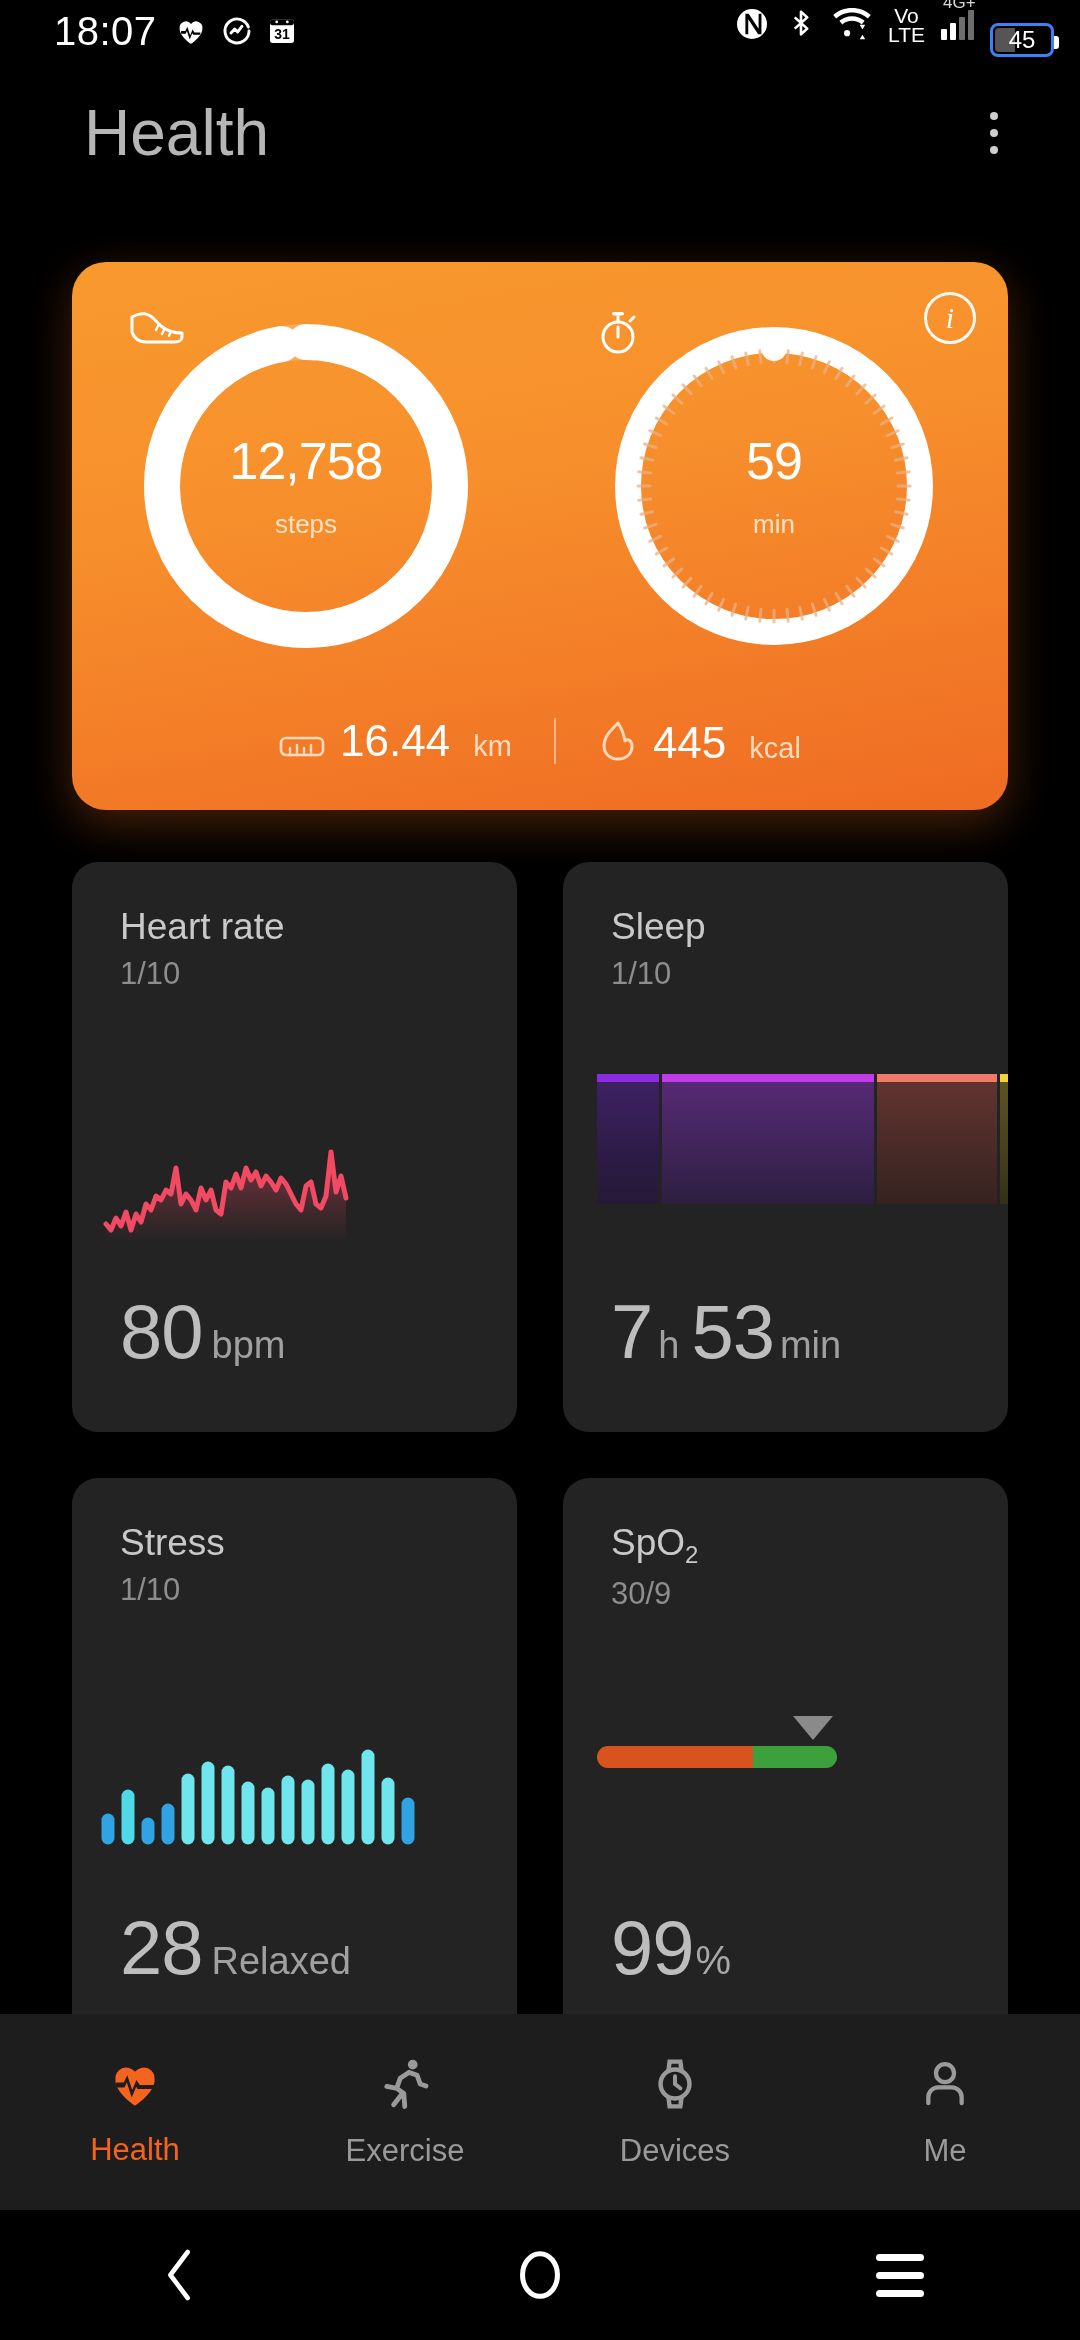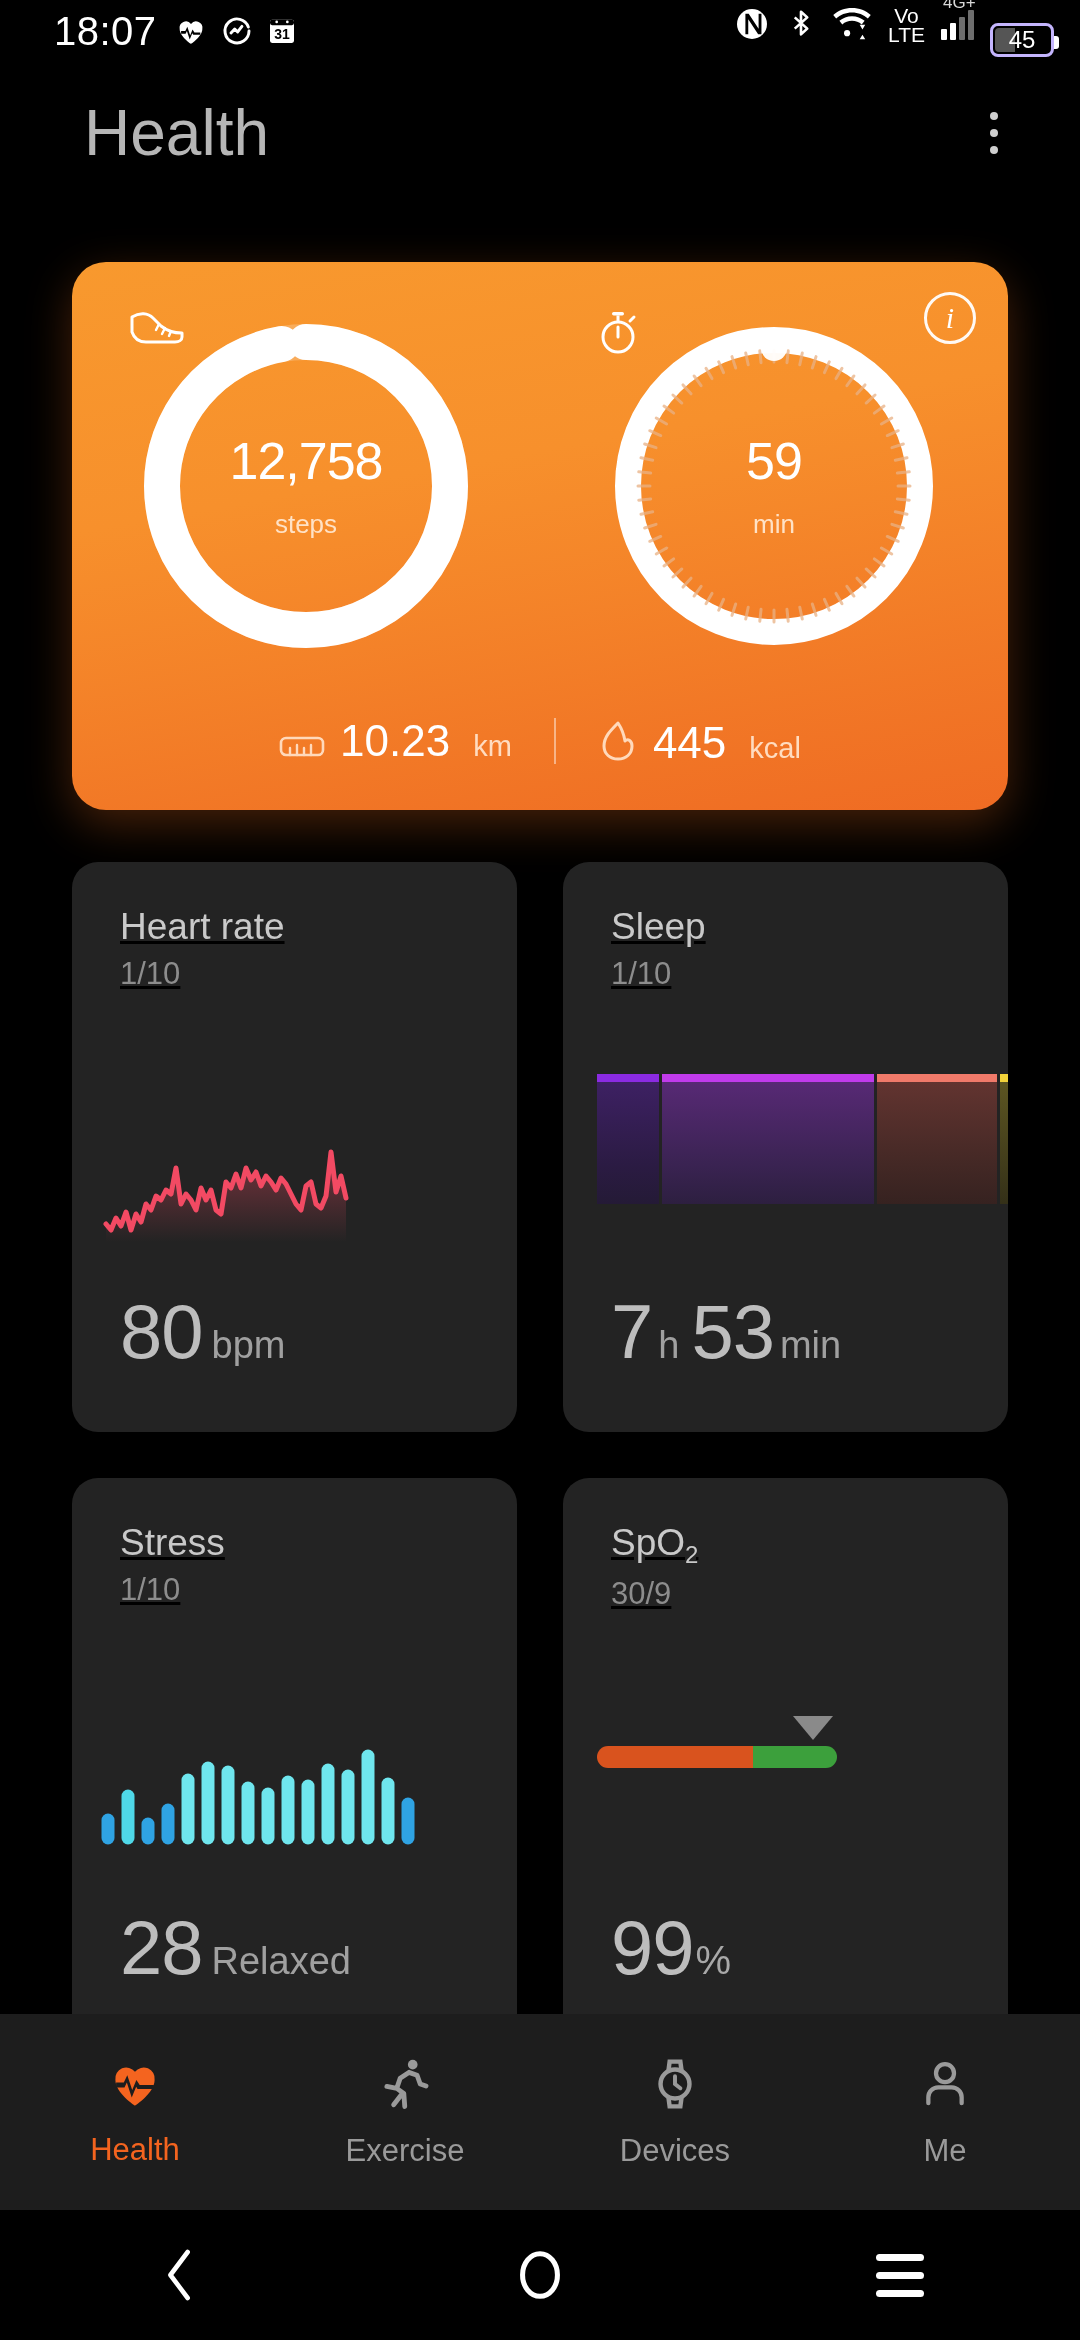--- a/index.html
+++ b/index.html
@@ -24,21 +24,21 @@
 
   .volte{ display:flex; flex-direction:column; align-items:center; line-height:.92;
           font-size:21px; color:#fff; font-weight:400; }
   .sig-wrap{ position:relative; display:flex; align-items:flex-end; height:34px; }
   .net-label{ position:absolute; top:-13px; left:2px; font-size:17px; color:#d8d8d8; }
   .bars{ display:flex; align-items:flex-end; gap:3px; }
   .bar{ width:6px; background:#fff; border-radius:1px; }
   .bar.b1{ height:11px; } .bar.b2{ height:17px; }
   .bar.b3{ height:23px; background:#6e6e6e; } .bar.b4{ height:30px; background:#6e6e6e; }
 
-  .battery{ position:relative; width:64px; height:34px; border:3px solid #c4b5fd;
+  .battery{ position:relative; width:64px; height:34px; border:3px solid #3b82f6;
             border-radius:8px; display:flex; align-items:center; justify-content:center;margin-top:17px; }
   .battery:after{ content:""; position:absolute; right:-8px; top:10px; width:5px; height:13px;
                   background:#fff; border-radius:0 3px 3px 0; }
   .battery-fill{ position:absolute; left:2px; top:2px; bottom:2px; width:20px; background:#555; border-radius:4px 0 0 4px;}
   .battery-num{ position:relative; font-size:24px; color:#fff; z-index:2; }
 
   
   .header{
     position:absolute; top:76px; left:0; width:1080px; height:114px;
     display:flex; align-items:center; padding:0 70px 0 84px;
@@ -87,21 +87,20 @@
 
   
   .grid{
     position:absolute; left:72px; top:862px; width:936px;
     display:grid; grid-template-columns:445px 445px; gap:46px 46px;
   }
   .card{
     position:relative; width:445px; height:570px;
     background:#232323; border-radius:26px; padding:44px 44px 0 48px;
     overflow:hidden;
-    text-decoration:underline;
   }
   .card-title{ font-size:37px; color:#c9c9c9; font-weight:400; line-height:1.15; }
   .card-sub{ font-size:31px; color:#8d8d8d; margin-top:7px; }
   .card-chart{ position:absolute; left:0; top:190px; width:445px; height:190px; }
   .card-foot{ position:absolute; left:48px; bottom:62px; display:flex; align-items:baseline; }
   .big-num{ font-size:76px; color:#bdbdbd; font-weight:300; line-height:1; letter-spacing:-1px; }
   .small-unit{ font-size:38px; color:#a0a0a0; margin-left:9px; font-weight:300; }
   .small-unit.tight{ margin-left:6px; }
   .sup-pct{ font-size:40px; color:#a8a8a8; margin-left:2px; font-weight:300; }
 
@@ -332,21 +331,21 @@
           <svg width="46" height="30" viewBox="0 0 46 30">
             <rect x="2" y="7" width="42" height="17" rx="5" fill="none" stroke="#ffd9bb" stroke-width="2.6"></rect>
             <g stroke="#ffd9bb" stroke-width="2.4" stroke-linecap="round">
               <line x1="11" y1="24" x2="11" y2="17"></line>
                 <line x1="18" y1="24" x2="18" y2="14"></line>
               <line x1="25" y1="24" x2="25" y2="17"></line>
                 <line x1="32" y1="24" x2="32" y2="14"></line>
             </g>
           </svg>
         </span>
-        <span class="stat-val">10.23</span>
+        <span class="stat-val">16.44</span>
         <span class="stat-unit">km</span>
       </div>
       <div class="stat-div"></div>
       <div class="stat">
         <span class="sico">
           <svg width="40" height="44" viewBox="0 0 40 44">
             <path fill="none" stroke="#ffd9bb" stroke-width="3" stroke-linejoin="round" d="M20 4 C12 12, 6 18, 6 27 C6 35, 12 40, 20 40 C28 40, 34 35, 34 27 C34 22, 30 19, 27 22 C26 16, 24 10, 20 4 Z"></path>
           </svg>
         </span>
         <span class="stat-val">445</span>

